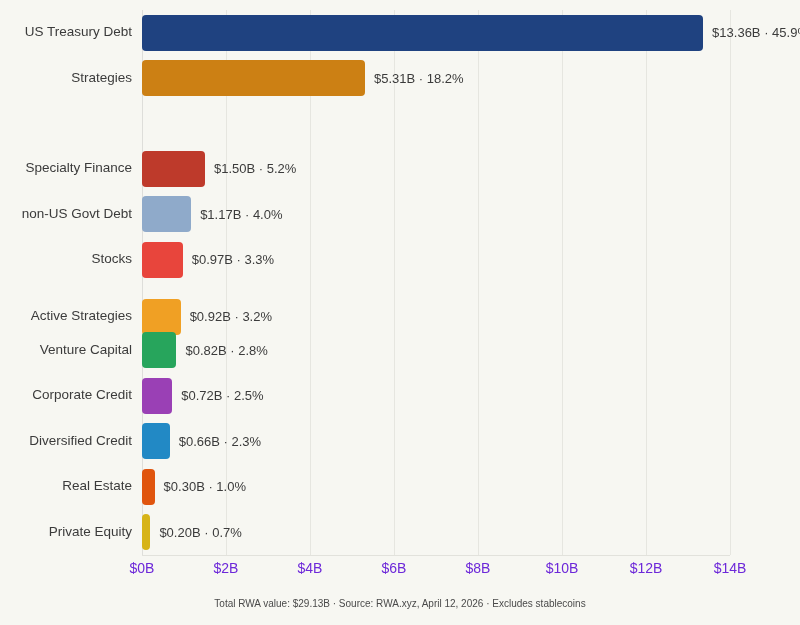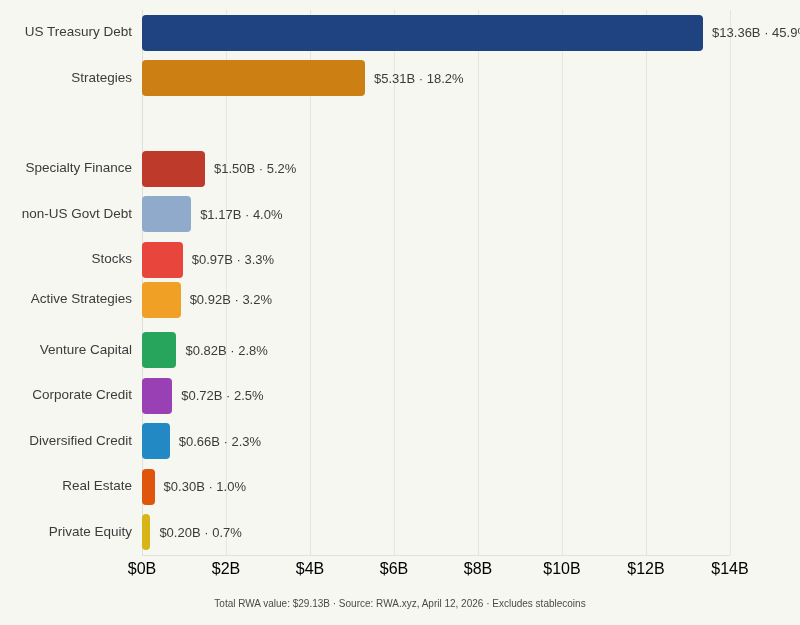--- a/index.html
+++ b/index.html
@@ -110,22 +110,22 @@
     position: absolute;
     left: 142px;
     top: 560px;
     width: 588px;
     height: 22px;
   }
   .xtick {
     position: absolute;
     top: 0;
     transform: translateX(-50%);
-    font-size: 16px;
-    color: #000000;
+    font-size: 14px;
+    color: #6d28d9;
     white-space: nowrap;
   }
 
   
   .footer {
     position: absolute;
     left: 0;
     right: 0;
     top: 598px;
     text-align: center;
@@ -183,21 +183,21 @@
           <div class="bar-value">$1.17B · 4.0%</div>
         </div>
       </div>
       <div class="row" style="top: 237px;">
         <div class="cat-label">Stocks</div>
         <div class="bar-wrap">
           <div class="bar" style="width: 40.74px; background: rgb(232, 69, 60);"></div>
           <div class="bar-value">$0.97B · 3.3%</div>
         </div>
       </div>
-      <div class="row" style="top: 277px; padding-left: 48px;">
+      <div class="row" style="top: 294px; padding-left: 48px;">
         <div class="cat-label">Active Strategies</div>
         <div class="bar-wrap">
           <div class="bar" style="width: 38.64px; background: rgb(240, 160, 36);"></div>
           <div class="bar-value">$0.92B · 3.2%</div>
         </div>
       </div>
       <div class="row" style="top: 327.8px;">
         <div class="cat-label">Venture Capital</div>
         <div class="bar-wrap">
           <div class="bar" style="width: 34.44px; background: rgb(39, 165, 92);"></div>

